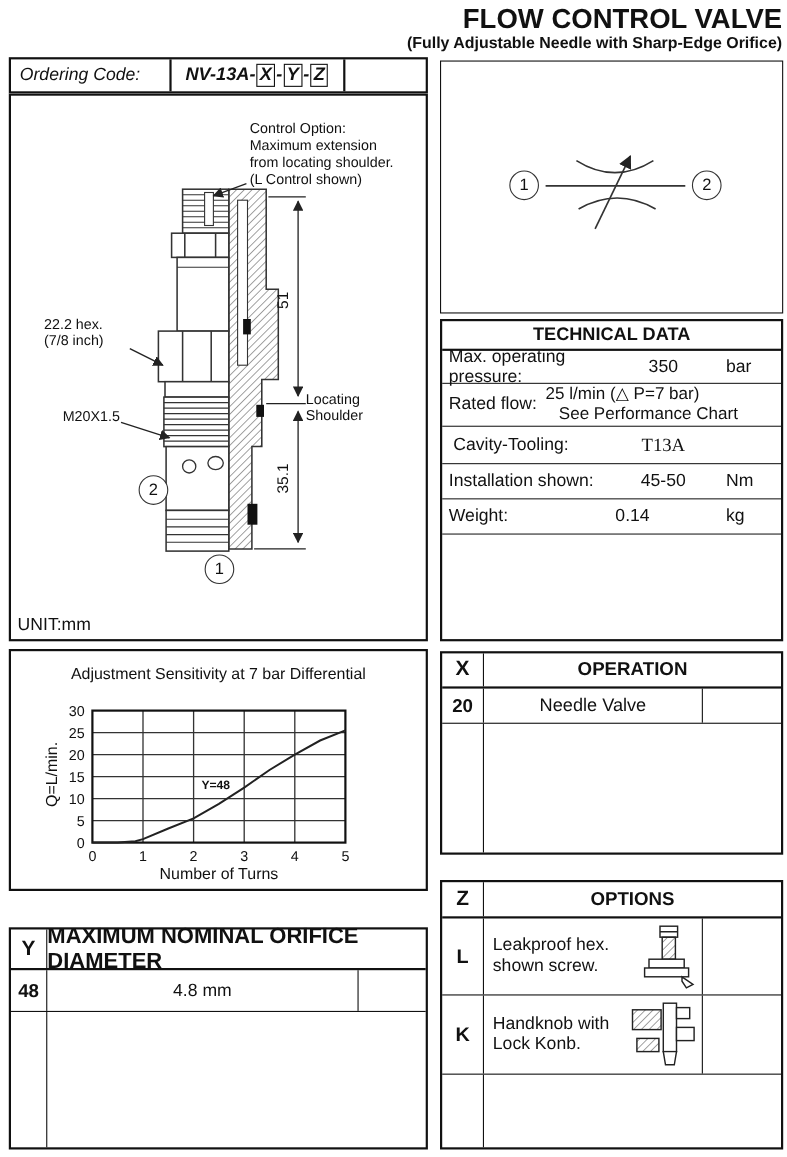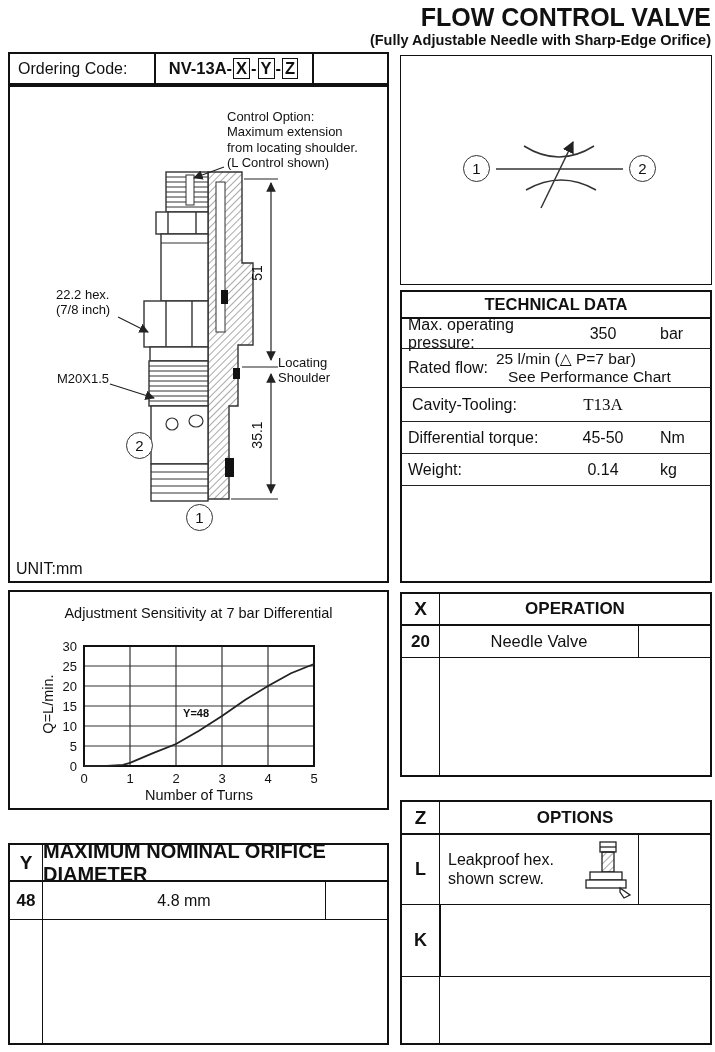--- a/index.html
+++ b/index.html
@@ -10,21 +10,21 @@
     overflow:hidden;
   }
   .abs { position:absolute; }
   .box { position:absolute; border:2px solid #111; background:#fff; }
 
   .page-title { top:3px; right:4px; font-size:25px; font-weight:bold; letter-spacing:0; }
   .page-subtitle { top:32px; right:4px; font-size:14.5px; font-weight:bold; }
 
   
   .ordering { left:8px; top:52px; width:381px; height:33px; display:flex; align-items:stretch; }
-  .ordering .cell { display:flex; align-items:center; padding:0 8px; font-size:16px; }
+  .ordering .cell { display:flex; align-items:center; padding:0 8px; font-size:16px;font-style:italic; }
   .ordering .c1 { width:146px; border-right:2px solid #111; }
   .ordering .c2 { width:158px; border-right:2px solid #111; font-weight:bold; font-size:16.5px; justify-content:center; padding:0 3px; }
   .ordering .c3 { flex:1; }
   .code-box { display:inline-block; border:1.6px solid #111; padding:0 2px; line-height:1.1; margin:0 1px; }
 
   
   .drawbox { left:8px; top:85px; width:381px; height:498px; }
   .note { position:absolute; font-size:13px; line-height:1.18; }
   .port-circle { position:absolute; width:27px; height:27px; border:1.6px solid #333; border-radius:50%;
                  font-size:15px; display:flex; align-items:center; justify-content:center; background:#fff; }
@@ -143,21 +143,21 @@
       <text transform="rotate(-90 252 348)" x="252" y="348" text-anchor="middle">35.1</text>
     </g>
   </svg>
 
   <div class="note" style="left:217px; top:22px;">
     <div>Control Option:</div>
     <div>Maximum extension</div>
     <div>from locating shoulder.</div>
     <div>(L Control shown)</div>
   </div>
-  <div class="note" style="left:46px; top:200px;">
+  <div class="note" style="left:30px; top:200px;">
     <div>22.2 hex.</div>
     <div>(7/8 inch)</div>
   </div>
   <div class="note" style="left:47px; top:284px;">M20X1.5</div>
   <div class="note" style="left:268px; top:268px;">
     <div>Locating</div>
     <div>Shoulder</div>
   </div>
   <div class="port-circle" style="left:116px; top:345px;">2</div>
   <div class="port-circle" style="left:176px; top:417px;">1</div>
@@ -190,25 +190,25 @@
       <div>25 l/min (△ P=7 bar)</div>
       <div class="l2">See Performance Chart</div>
     </span>
   </div>
   <div class="tech-row" style="height:34px;padding-left:10px;">
     <span class="lbl">Cavity-Tooling:</span>
     <span class="val serif">T13A</span>
     <span class="unit-c"></span>
   </div>
   <div class="tech-row" style="height:32px;">
-    <span class="lbl">Differential torque:</span>
+    <span class="lbl">Installation shown:</span>
     <span class="val">45-50</span>
     <span class="unit-c">Nm</span>
   </div>
-  <div class="tech-row" style="height:32px;">
+  <div class="tech-row" style="height:32px;gap:28px;">
     <span class="lbl">Weight:</span>
     <span class="val">0.14</span>
     <span class="unit-c">kg</span>
   </div>
 </div>
 
 <div class="box chartbox">
   <div class="chart-title">Adjustment Sensitivity at 7 bar Differential</div>
   <svg id="chart-svg" width="377" height="216" viewBox="0 0 377 216" style="position:absolute;left:0;top:0;">
       <line x1="74" y1="154" x2="304" y2="154" stroke="#333" stroke-width="1.2"></line>
@@ -295,19 +295,37 @@
             <polygon points="44,48 54,55 48,58 44,52"></polygon>
           </g>
         </svg>
       </div>
     </div>
     <div class="ct-tail" style="width:72px;"></div>
   </div>
 
   <div class="ct-row" style="height:72px;">
     <div class="ct-code" style="width:38px;font-size:18px;">K</div>
+    <div class="ct-main" style="flex:1;">
+      <div class="opt-text">
+        <div>Handknob with</div>
+        <div>Lock Konb.</div>
+      </div>
+      <div class="opt-icon">
+        <svg width="64" height="62" viewBox="0 0 64 62">
+          <g stroke="#222" fill="#fff" stroke-width="1.3">
+            <rect x="2" y="8" width="26" height="18" fill="url(#hatch)"></rect>
+            <rect x="6" y="34" width="20" height="12" fill="url(#hatch)"></rect>
+            <rect x="30" y="2" width="12" height="44"></rect>
+            <rect x="42" y="6" width="12" height="10"></rect>
+            <rect x="42" y="24" width="16" height="12"></rect>
+            <polygon points="30,46 42,46 40,58 32,58"></polygon>
+          </g>
+        </svg>
+      </div>
+    </div>
     <div class="ct-tail" style="width:72px;"></div>
   </div>
 
   <div class="ct-fill">
       <div class="spacer" style="width:38px;"></div>
     </div>
 </div>
 
 </body></html>

